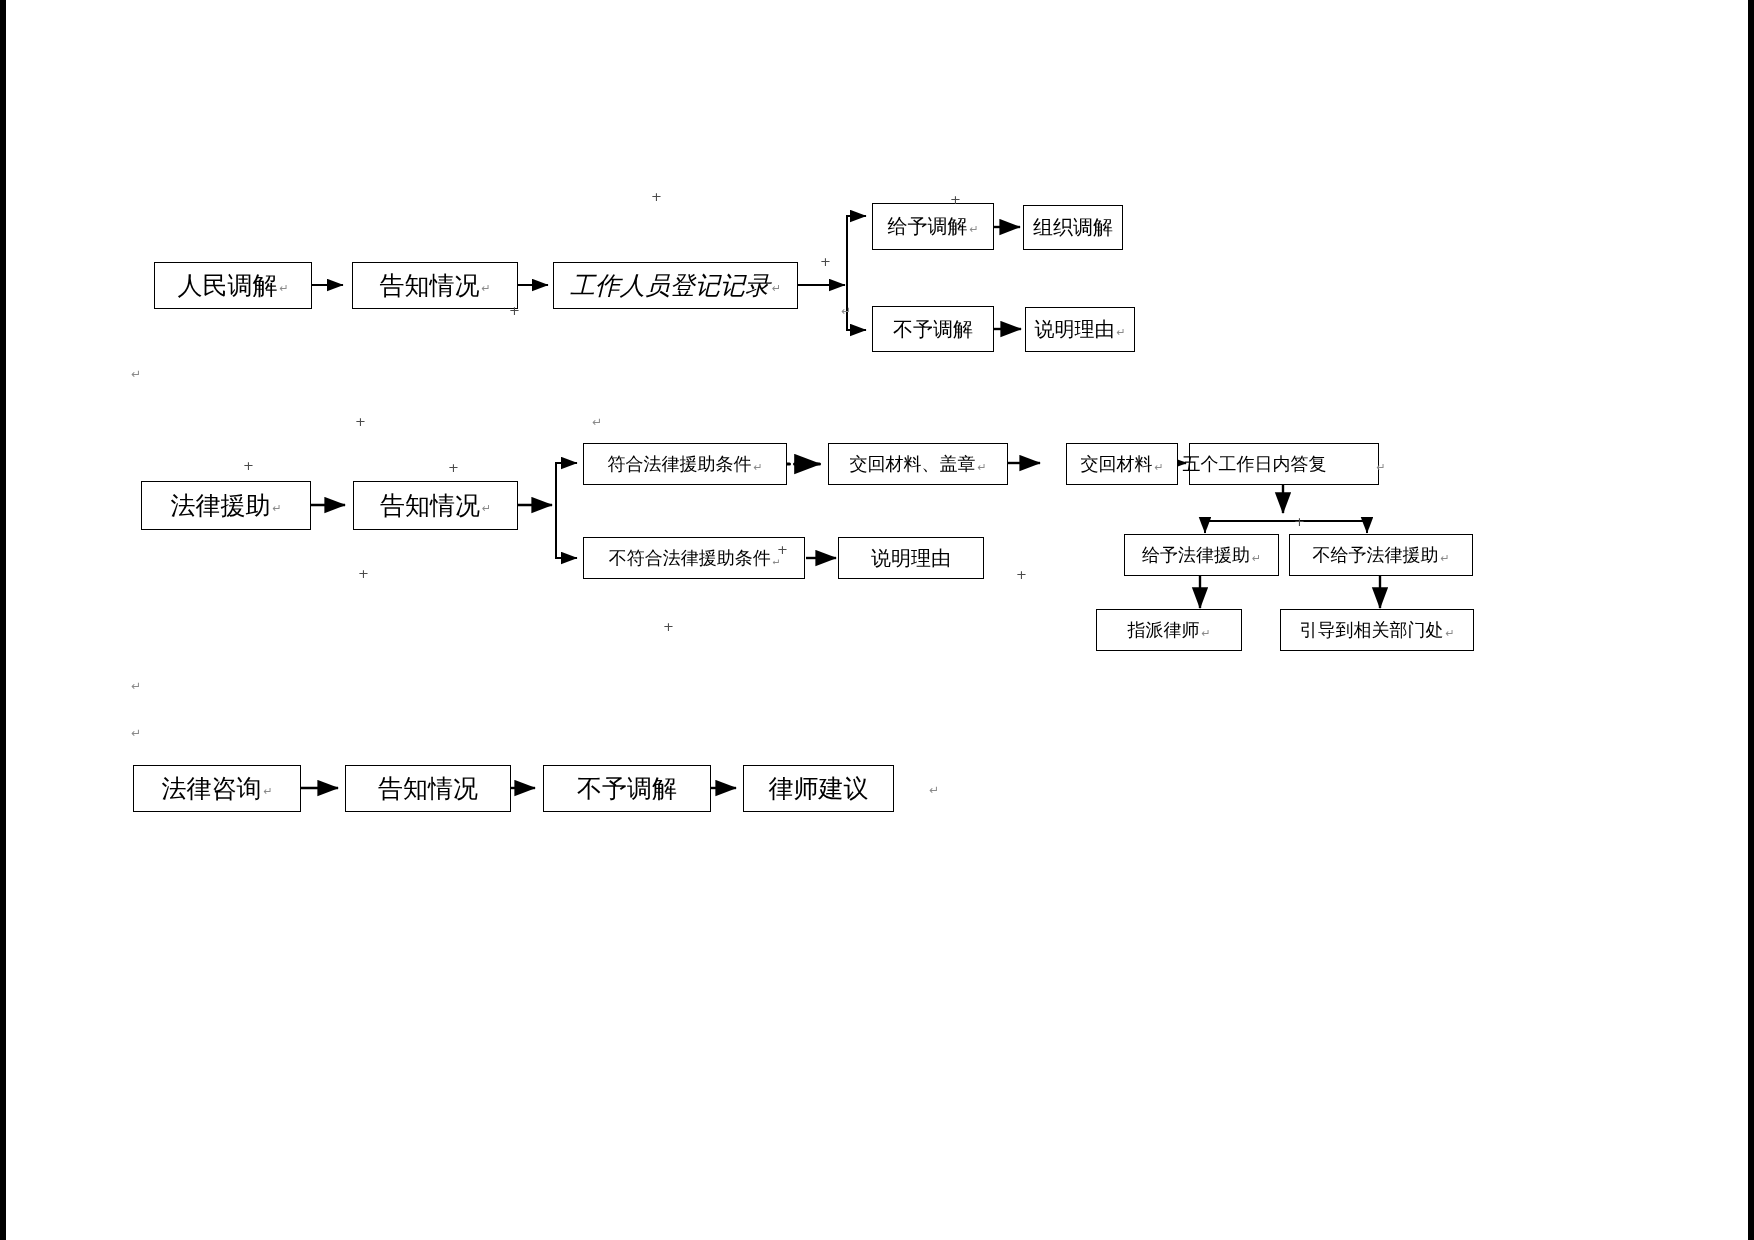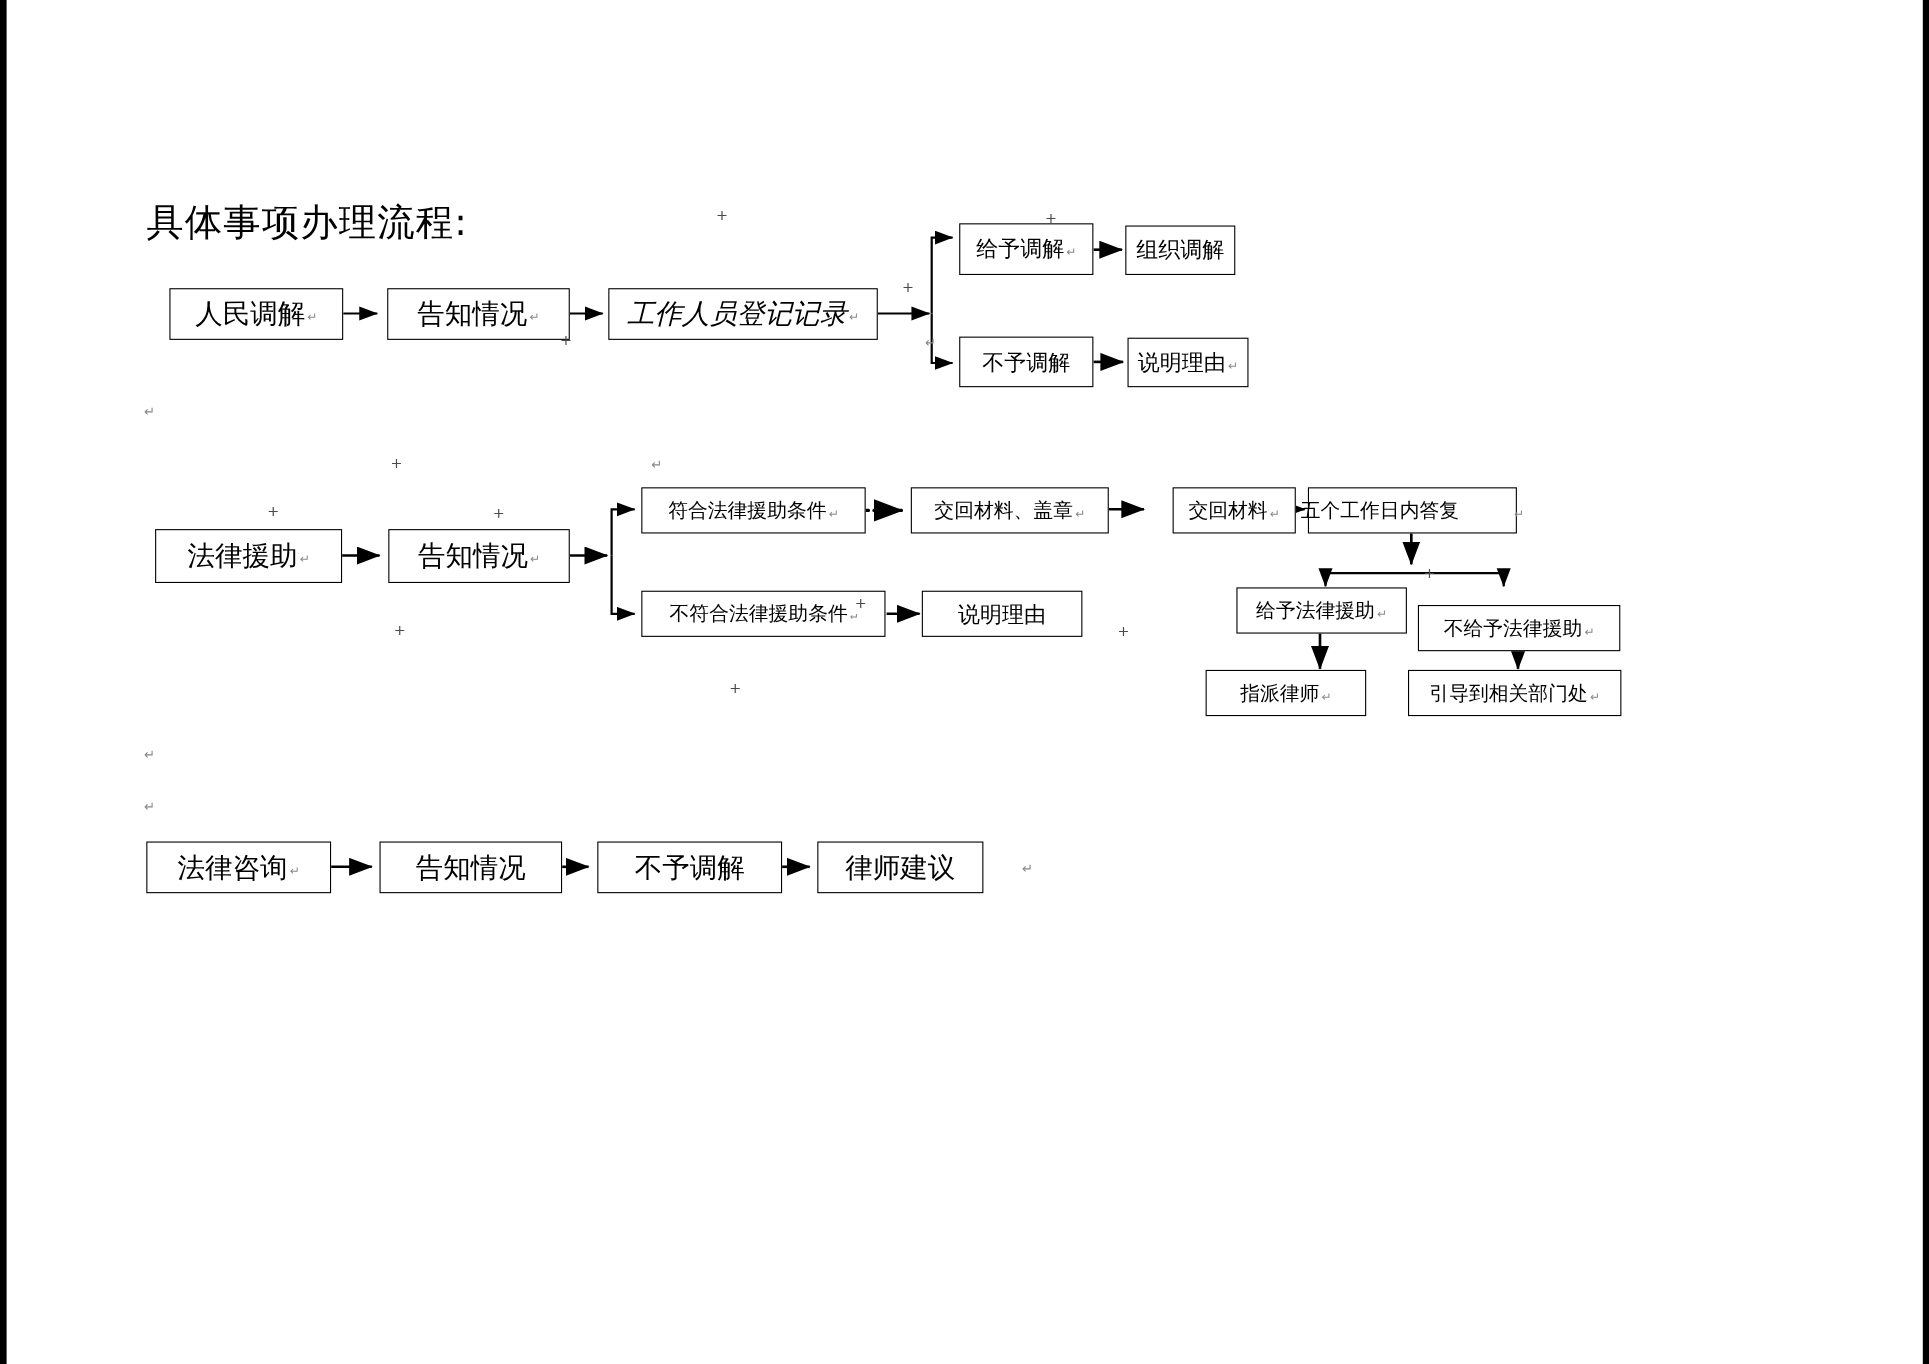--- a/index.html
+++ b/index.html
@@ -115,21 +115,20 @@
       <line x1="1367" y1="519" x2="1367" y2="533" stroke="#000" stroke-width="2" marker-end="url(#ah)"></line>
 
       <line x1="1200" y1="572" x2="1200" y2="608" stroke="#000" stroke-width="2.4" marker-end="url(#ahs)"></line>
       <line x1="1380" y1="572" x2="1380" y2="608" stroke="#000" stroke-width="2.4" marker-end="url(#ahs)"></line>
 
       <line x1="301" y1="788" x2="338" y2="788" stroke="#000" stroke-width="2.4" marker-end="url(#ahs)"></line>
       <line x1="511" y1="788" x2="535" y2="788" stroke="#000" stroke-width="2.4" marker-end="url(#ahs)"></line>
       <line x1="711" y1="788" x2="736" y2="788" stroke="#000" stroke-width="2.4" marker-end="url(#ahs)"></line>
     </svg>
 
-    <div class="title" style="left:133px;top:180px;">具体事项办理流程:</div>
 
     <div class="box f-lg" style="left:154px;top:262px;width:158px;height:47px;">
       <span class="txt">人民调解</span>
       <span class="pil">↵</span>
     </div>
 
     <div class="box f-lg" style="left:352px;top:262px;width:166px;height:47px;">
       <span class="txt">告知情况</span>
       <span class="pil">↵</span>
     </div>
@@ -185,21 +184,21 @@
     <div class="box f-sm" style="left:1189px;top:443px;width:190px;height:42px;gap:48px;">
       <span class="txt">五个工作日内答复</span>
       <span class="pil">↵</span>
     </div>
 
     <div class="box f-sm" style="left:1124px;top:534px;width:155px;height:42px;">
       <span class="txt">给予法律援助</span>
       <span class="pil">↵</span>
     </div>
 
-    <div class="box f-sm" style="left:1289px;top:534px;width:184px;height:42px;margin-top:16px;">
+    <div class="box f-sm" style="left:1289px;top:534px;width:184px;height:42px;">
       <span class="txt">不给予法律援助</span>
       <span class="pil">↵</span>
     </div>
 
     <div class="box f-sm" style="left:1096px;top:609px;width:146px;height:42px;">
       <span class="txt">指派律师</span>
       <span class="pil">↵</span>
     </div>
 
     <div class="box f-sm" style="left:1280px;top:609px;width:194px;height:42px;">

